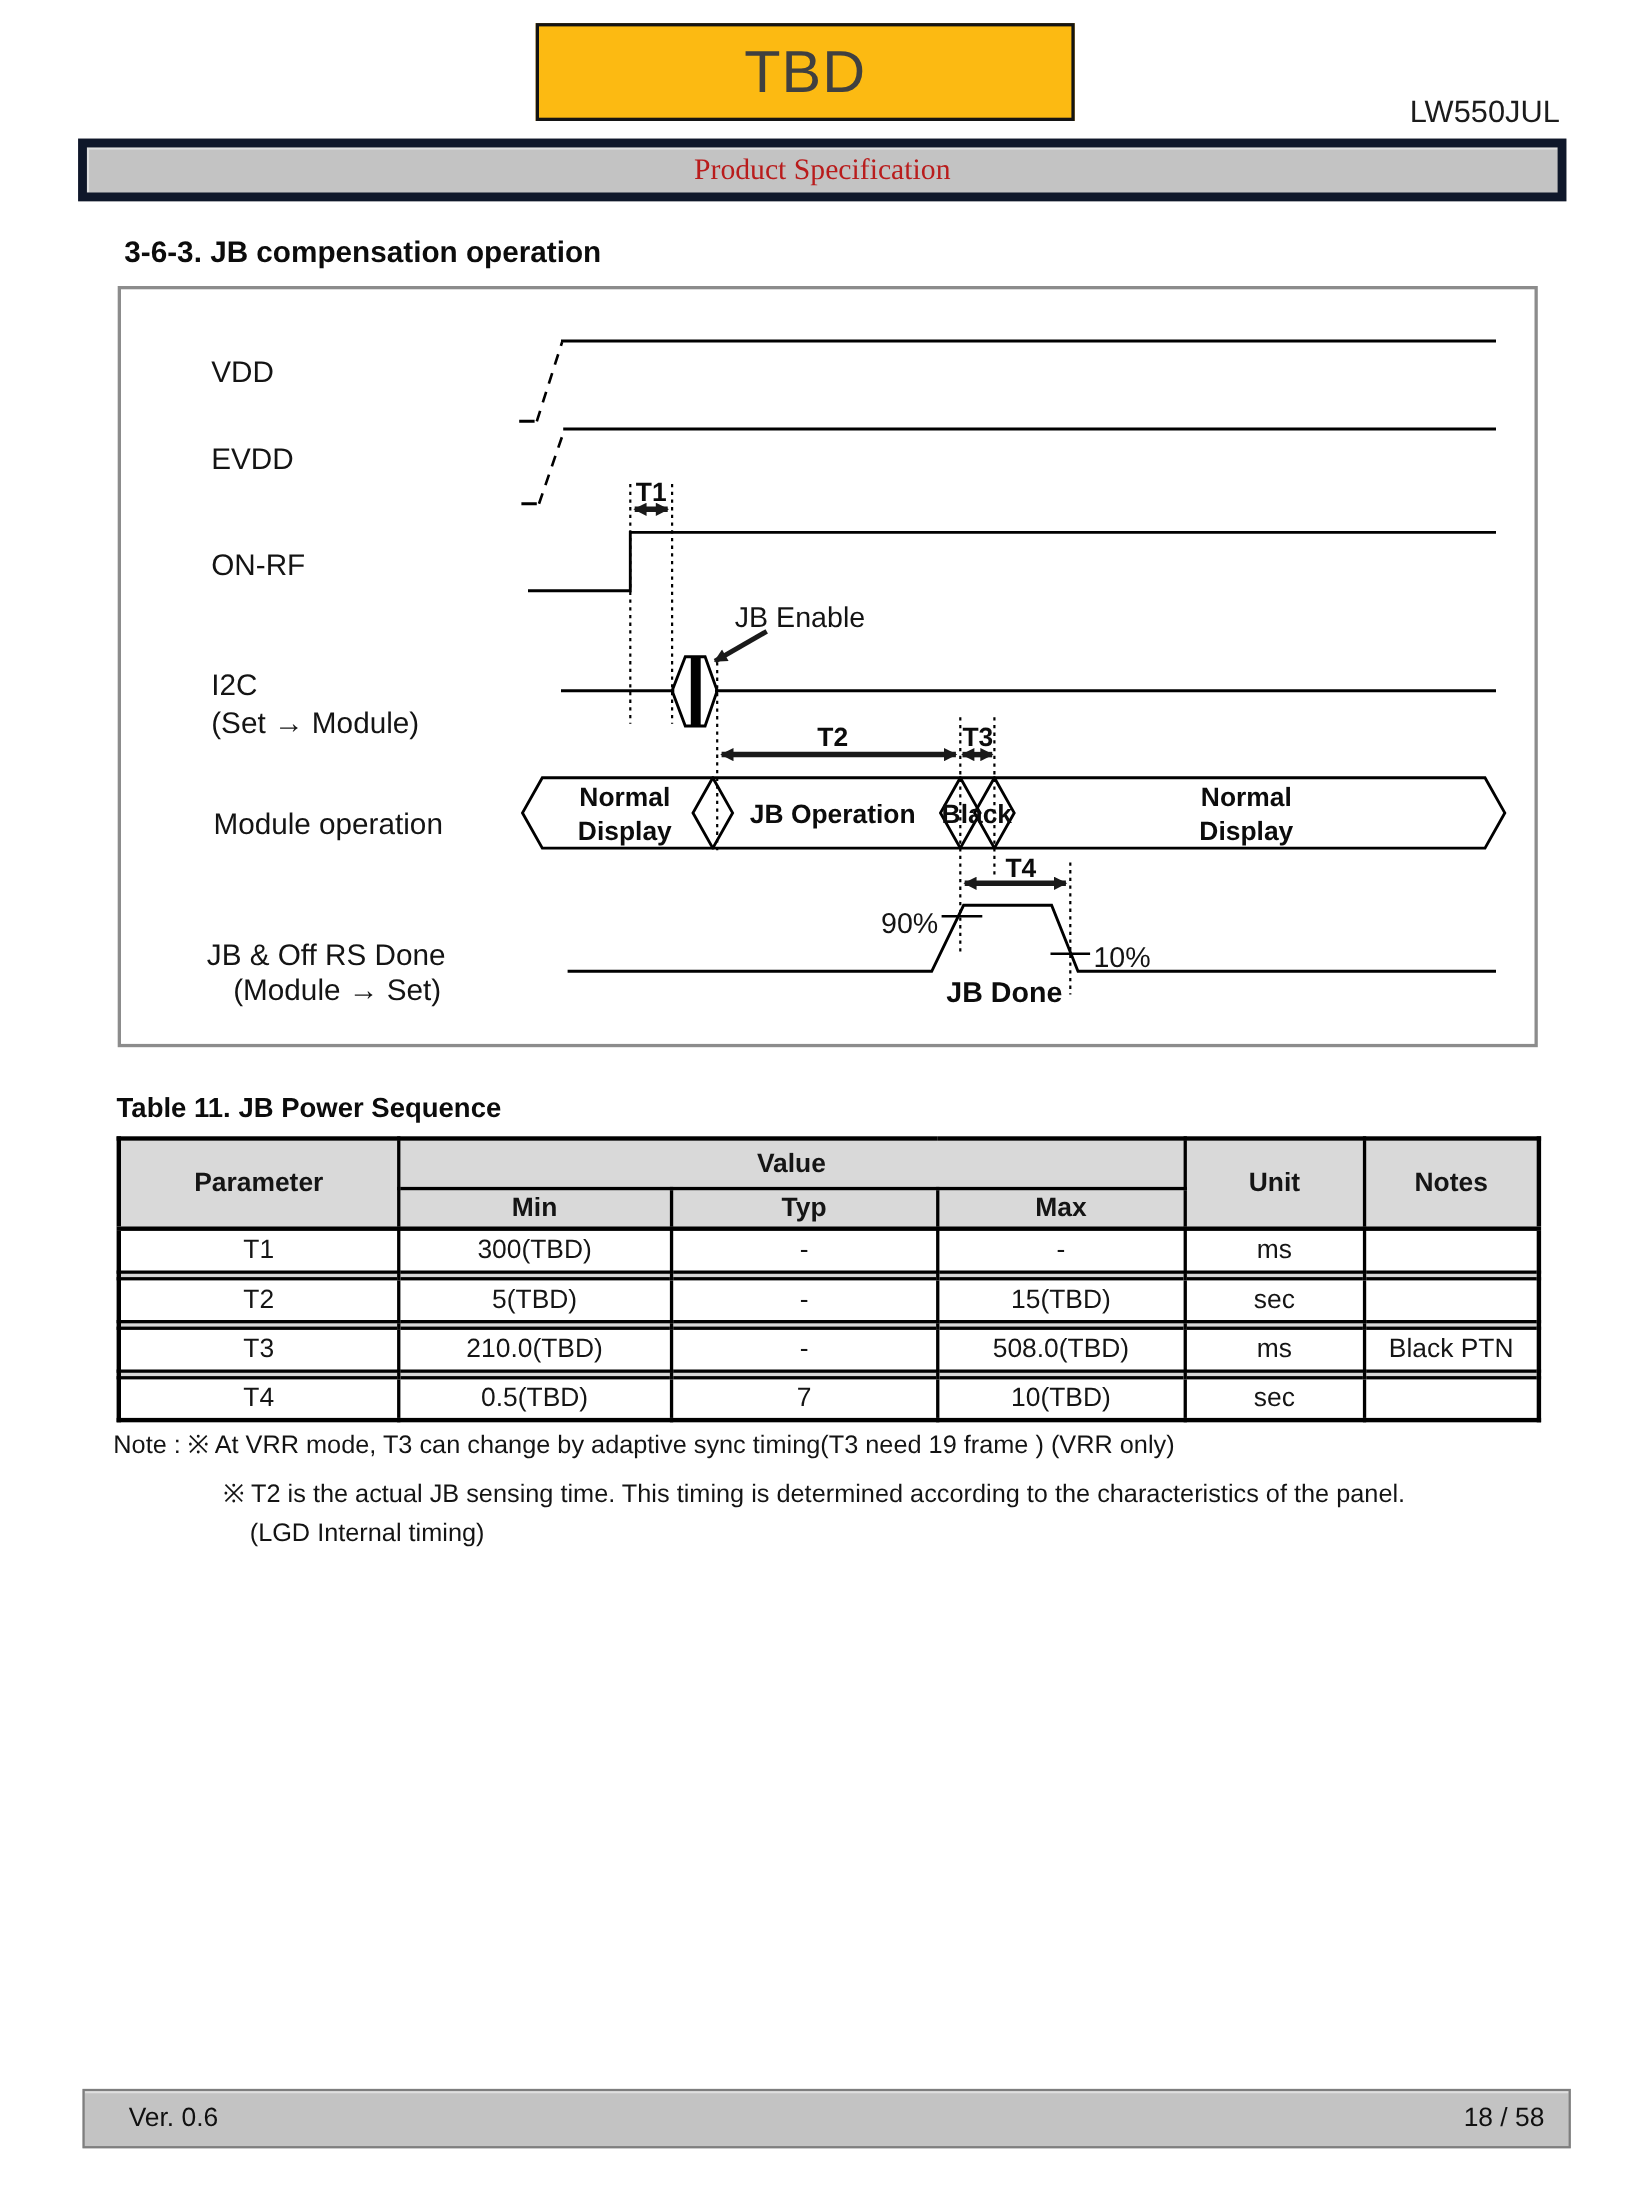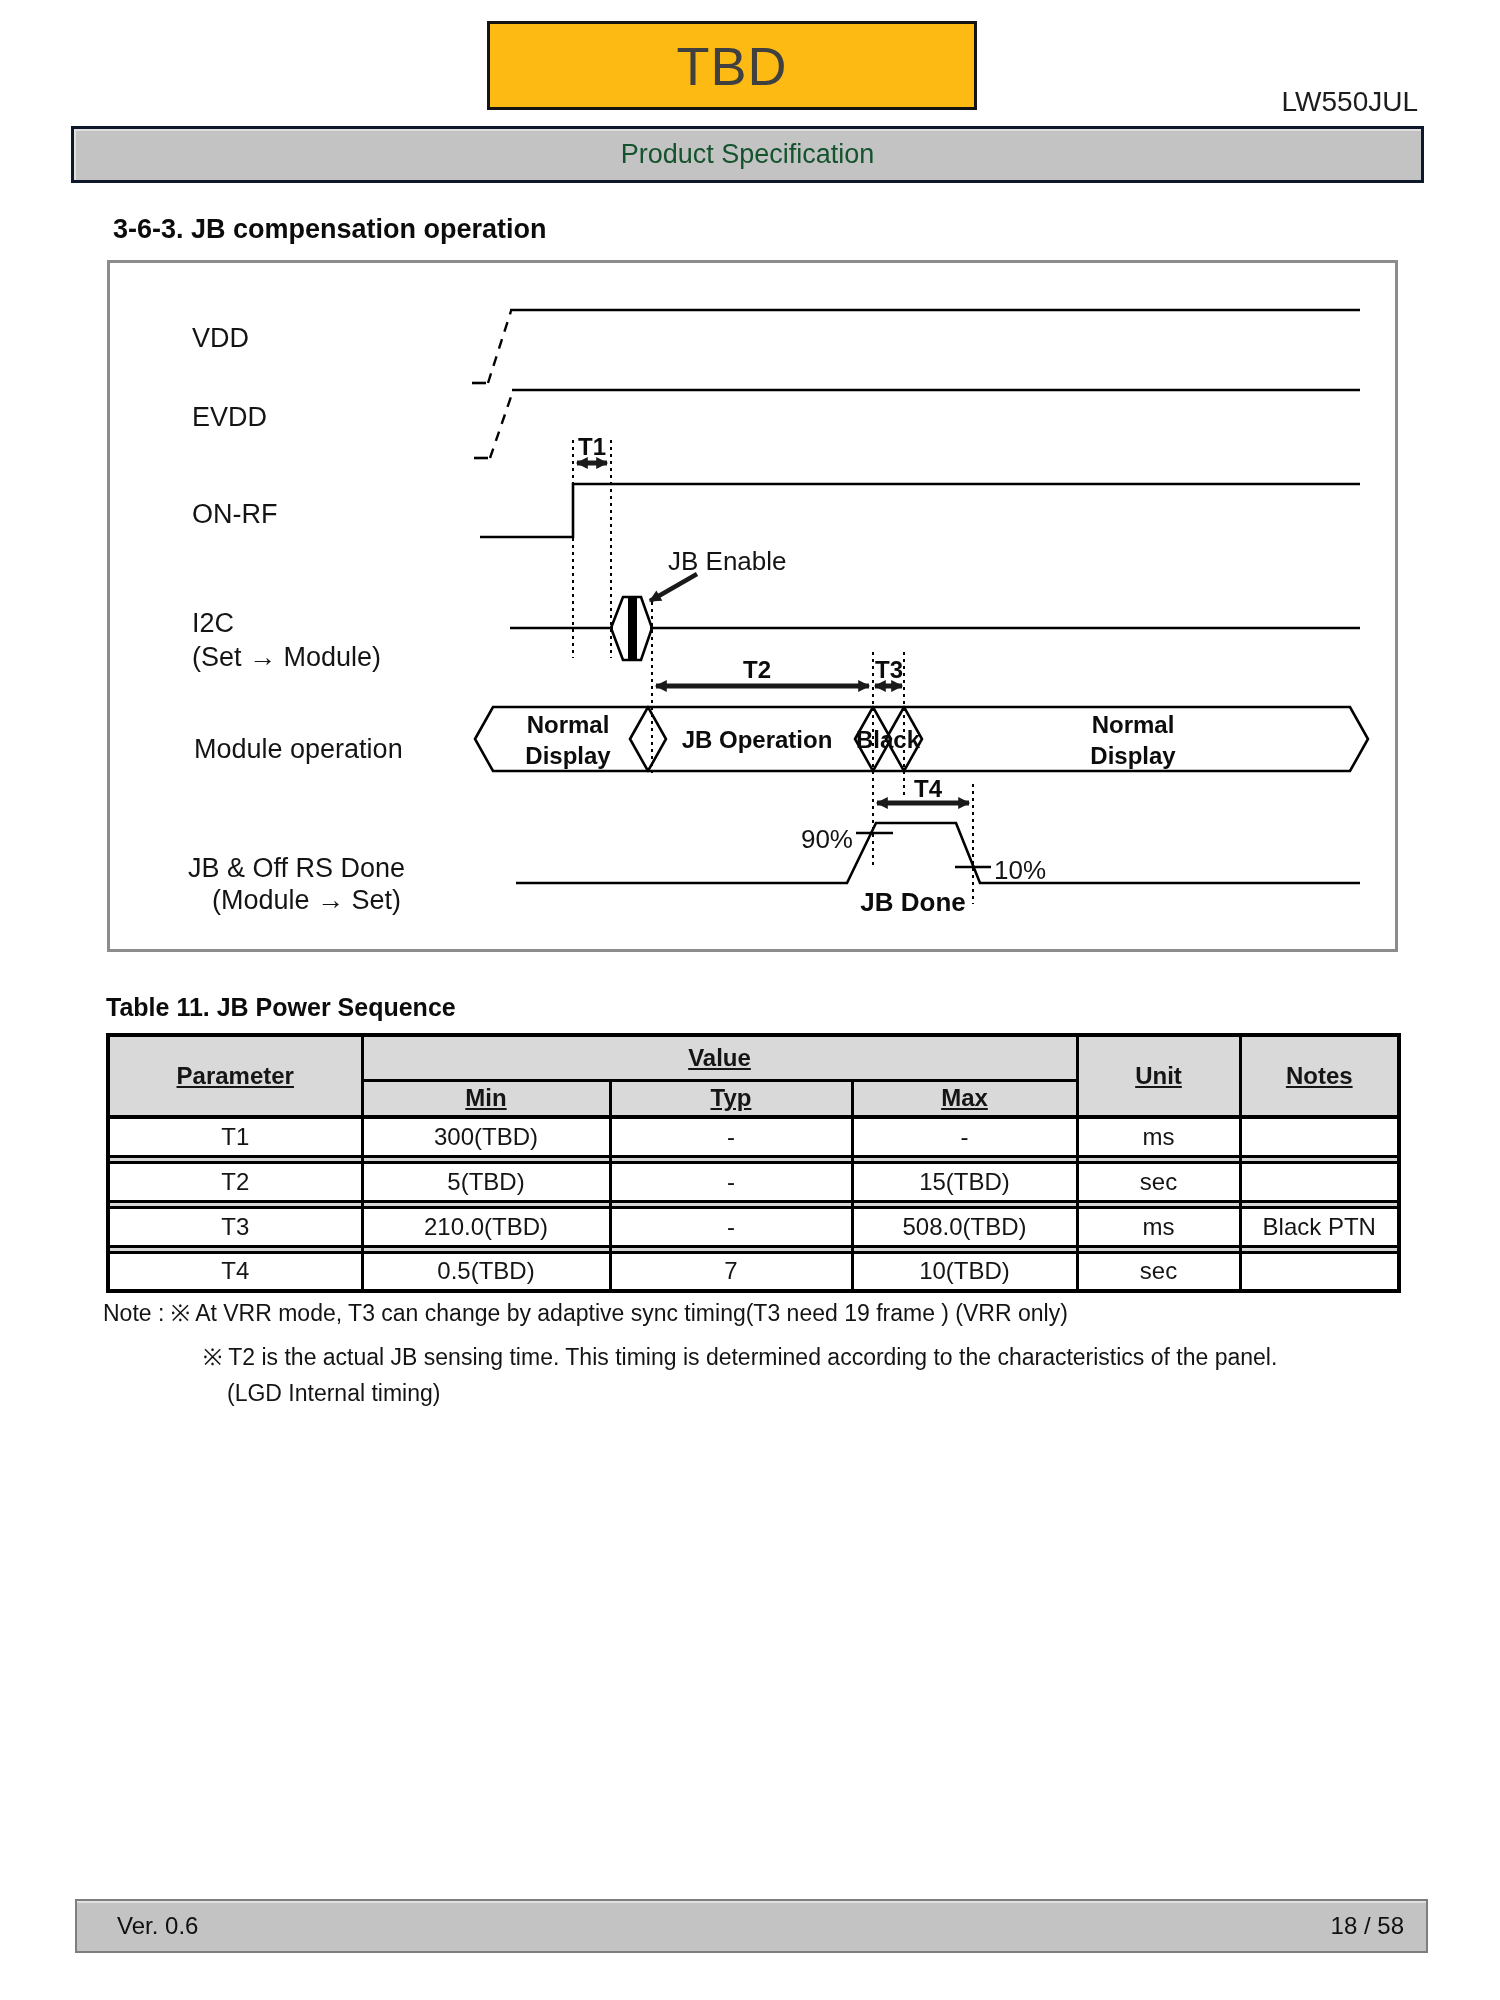--- a/index.html
+++ b/index.html
@@ -14,24 +14,24 @@
     position:absolute; left:487px; top:21px; width:490px; height:89px;
     background:#fcba12; border:3px solid #141414;
     display:flex; align-items:center; justify-content:center;
     font-size:54px; letter-spacing:1px; color:#404040;
   }
   .model-code {
     position:absolute; top:86px; right:82px; font-size:28px; color:#1c1c1c;
   }
   .spec-bar {
     position:absolute; left:71px; top:126px; width:1353px; height:57px;
-    background:#c3c3c3; border:3px solid #0f172a;
+    background:#c3c3c3; border:8px solid #0f172a;
     box-shadow: inset 0 2px 0 #dfdfdf, inset 2px 0 0 #dfdfdf;
     display:flex; align-items:center; justify-content:center;
-    font-size:27px; color:#14532d;
+    font-size:27px; color:#b91c1c;font-family:Liberation Serif, serif;
   }
   
   .section-title {
     position:absolute; left:113px; top:214px; font-size:27px; font-weight:bold; color:#0c0c0c;
   }
   .diagram-frame {
     position:absolute; left:107px; top:260px; width:1291px; height:692px;
     border:3px solid #8c8c8c; background:#fff;
   }
   .diagram-frame svg { position:absolute; left:-3px; top:-3px; }
@@ -45,21 +45,21 @@
     font-size:24px; color:#151515;
   }
   table.spec th, table.spec td {
     border:3px solid #000; text-align:center; vertical-align:middle;
     overflow:hidden; white-space:nowrap;
   }
   table.spec { border:4px solid #000; }
   table.spec thead th { background:#d9d9d9; font-weight:bold; }
   table.spec thead tr.h1 th { height:45px; }
   table.spec thead tr.h2 th { height:37px; }
-  table.spec thead { border-bottom:4px solid #000;text-decoration:underline; }
+  table.spec thead { border-bottom:4px solid #000; }
   table.spec tbody tr.data td { height:39px; background:#fff; }
   table.spec tbody tr.sep td { height:6px; background:#d6d6d6; border-top:0; border-bottom:0; padding:0; }
   
   .notes { position:absolute; left:103px; top:1296px; font-size:23px; color:#141414; }
   .notes .nl1 { white-space:nowrap; }
   .notes .nl2 { margin-left:100px; margin-top:12px; white-space:nowrap; }
   .notes .nl3 { margin-left:124px; margin-top:8px; white-space:nowrap; }
   
   .footer-bar {
     position:absolute; left:75px; top:1899px; width:1353px; height:54px;

